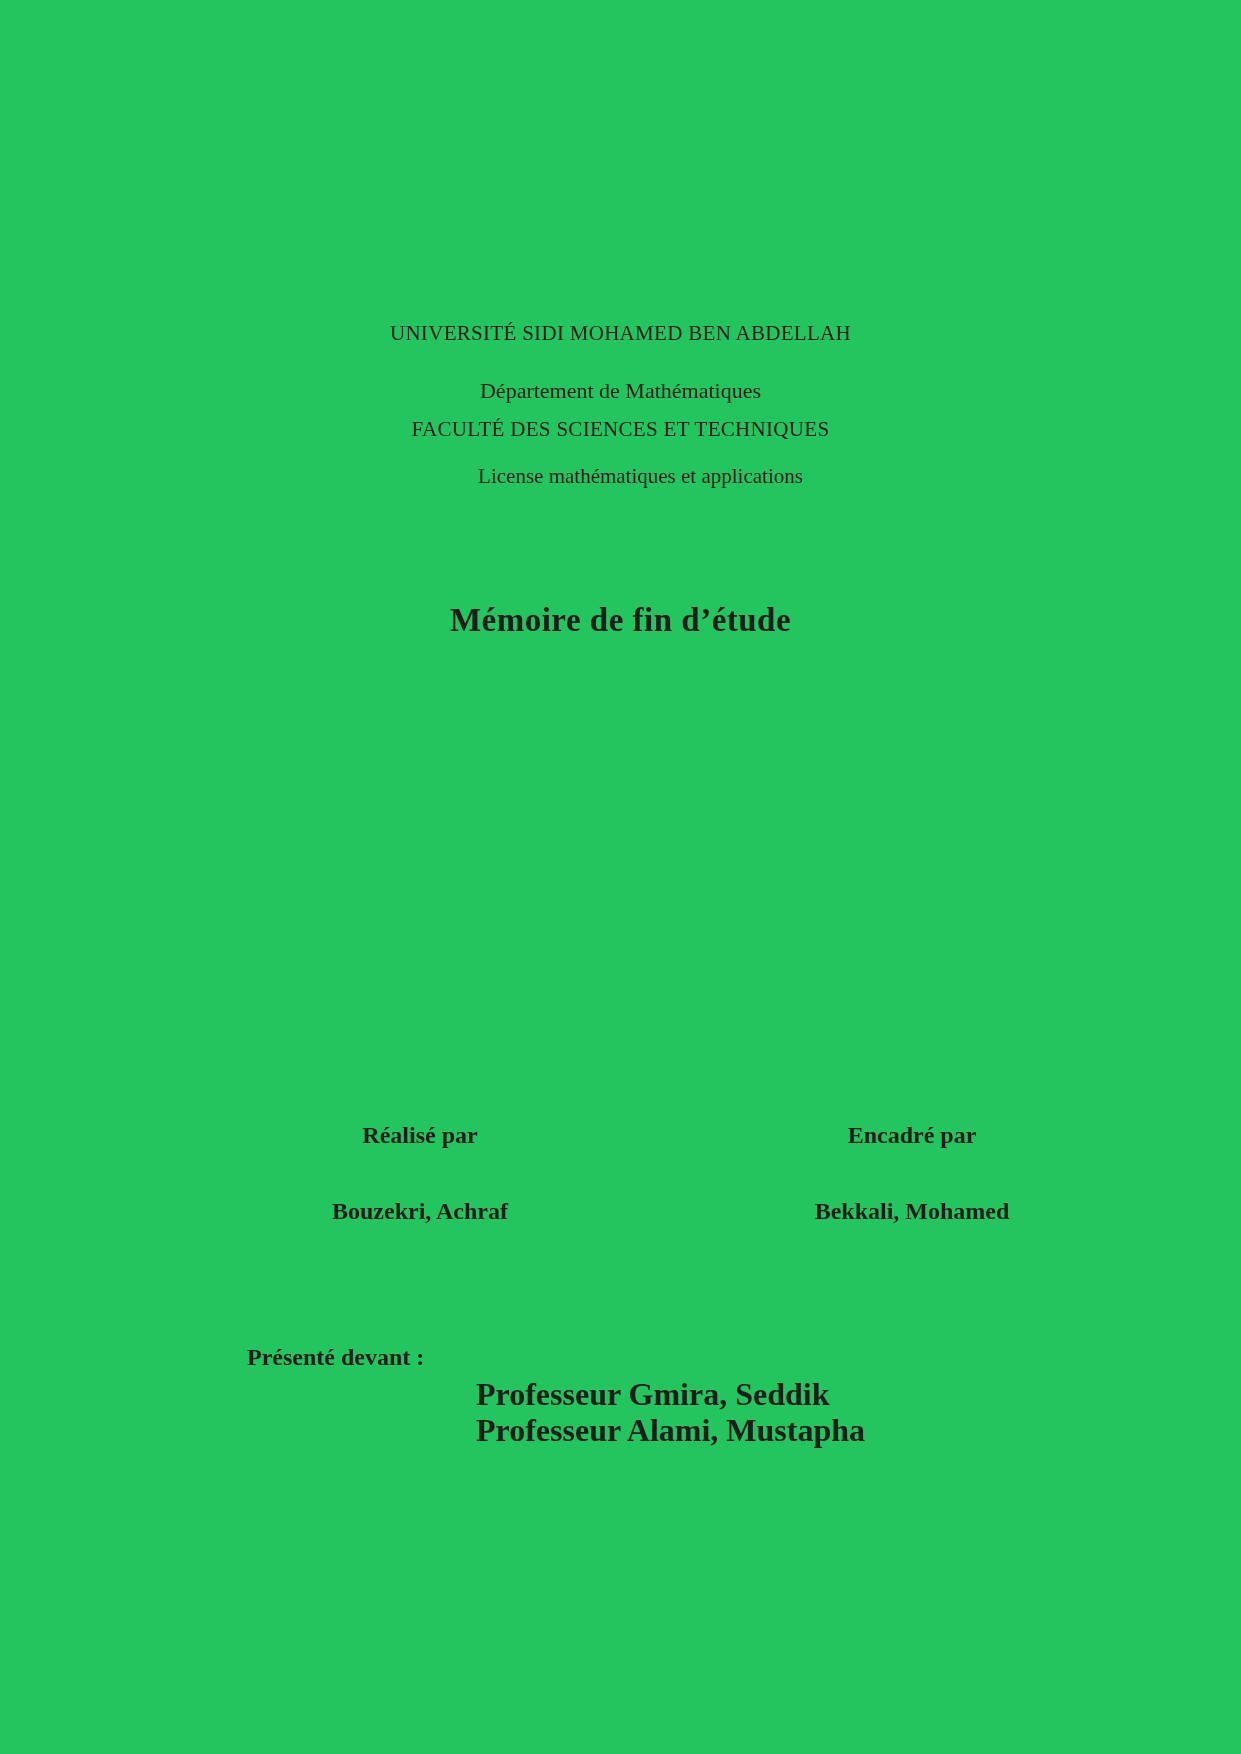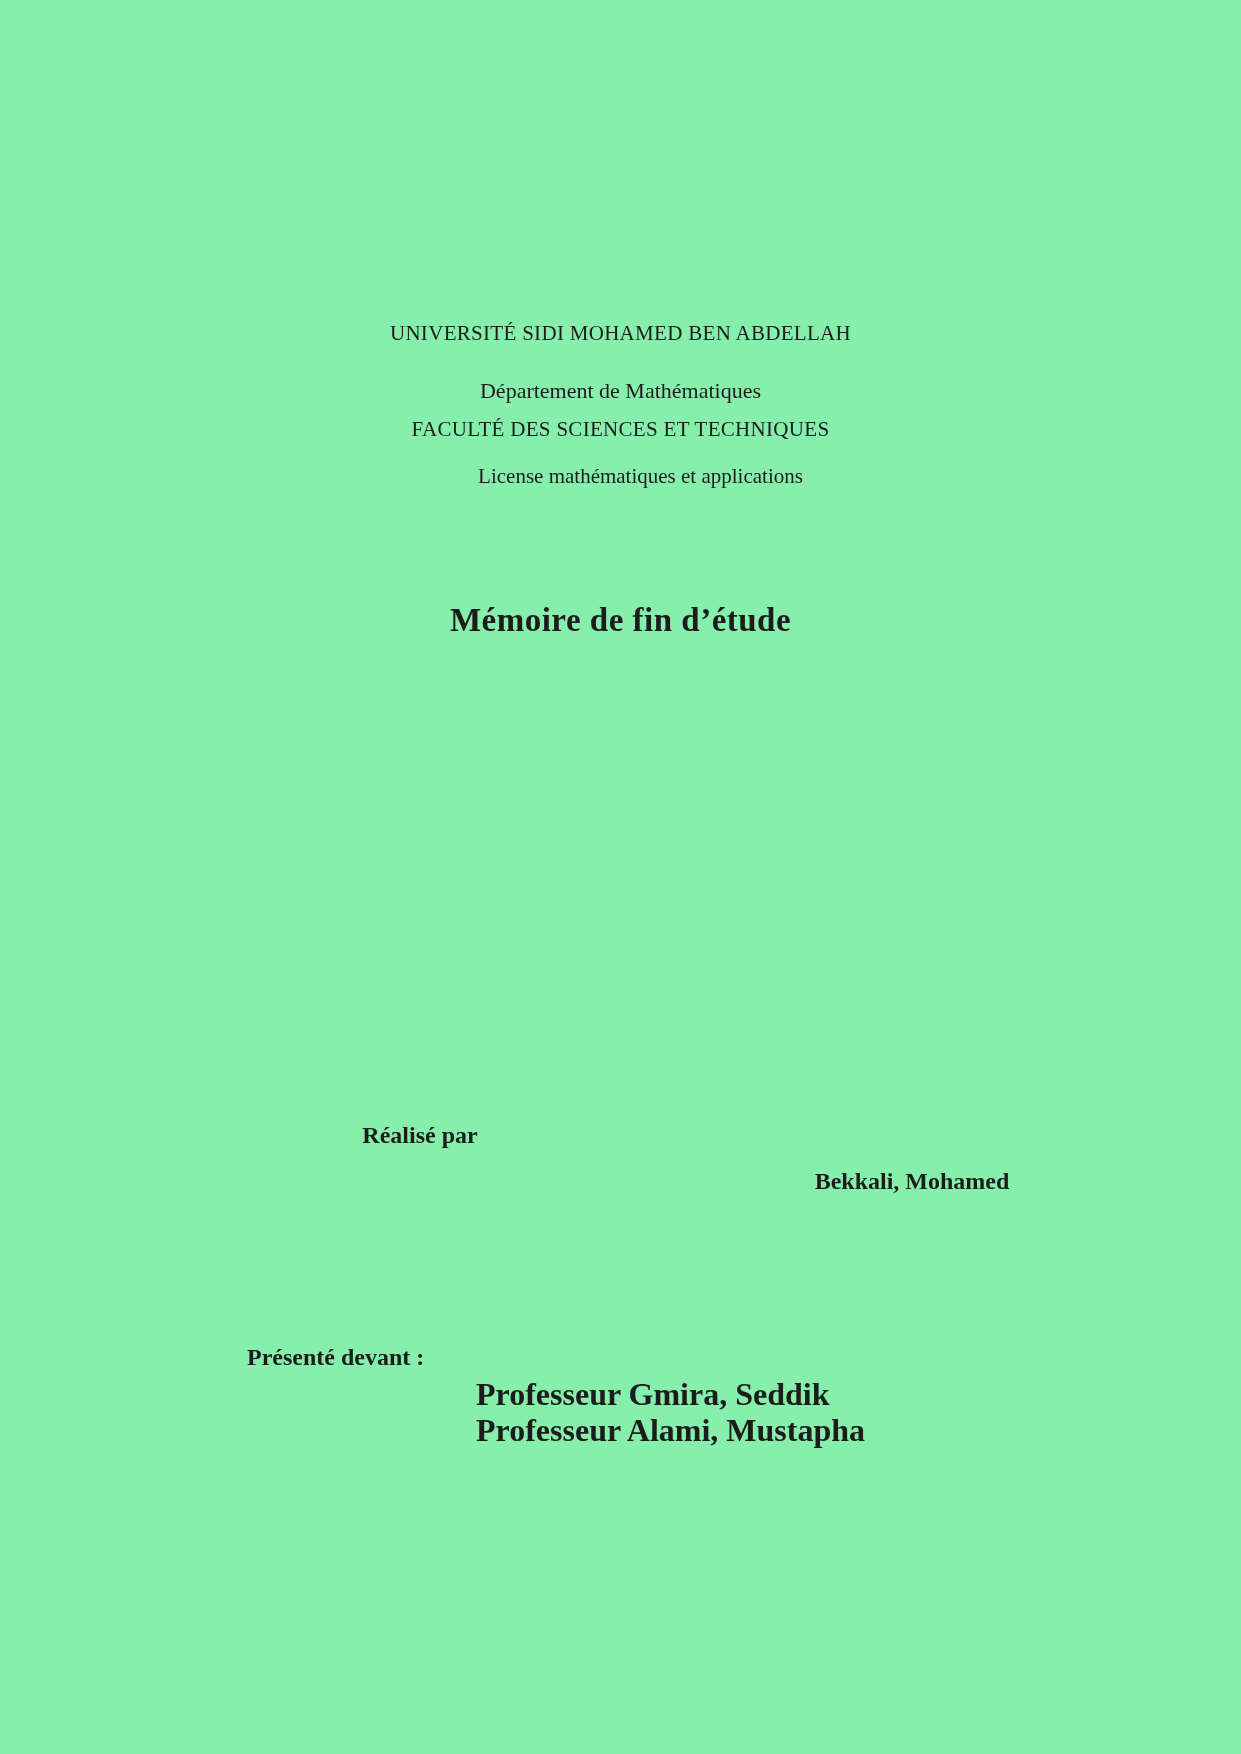--- a/index.html
+++ b/index.html
@@ -5,21 +5,21 @@
   html, body {
     margin: 0;
     padding: 0;
     background: #e8e8e8;
   }
   #page {
     position: relative;
     width: 1241px;
     height: 1754px;
     margin: 0 auto;
-    background: #86efac;
+    background: #22c55e;
     color: #1c1c1c;
     font-family: "Liberation Serif", "DejaVu Serif", serif;
     overflow: hidden;
   }
   .centered {
     position: absolute;
     left: 0;
     width: 100%;
     text-align: center;
     white-space: pre;
@@ -120,22 +120,24 @@
 
   <div class="centered license">License mathématiques et applications</div>
 
   <div class="centered memoir-title">Mémoire de fin d’étude</div>
 
 
 
   <div class="credits">
     <div class="credit-col author">
       <div class="credit-label">Réalisé par</div>
+      <div class="credit-name">Bouzekri, Achraf</div>
     </div>
     <div class="credit-col supervisor">
+      <div class="credit-label">Encadré par</div>
       <div class="credit-name">Bekkali, Mohamed</div>
     </div>
   </div>
 
   <div class="jury-label">Présenté devant :</div>
 
   <div class="jury-members">
     <div class="jury-member">Professeur Gmira, Seddik</div>
     <div class="jury-member">Professeur Alami, Mustapha</div>
   </div>

